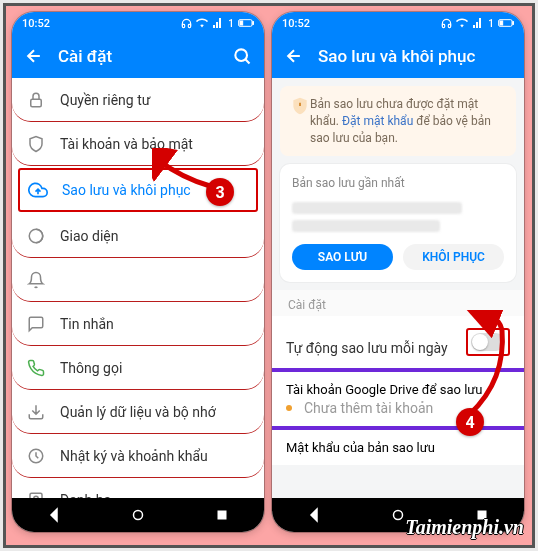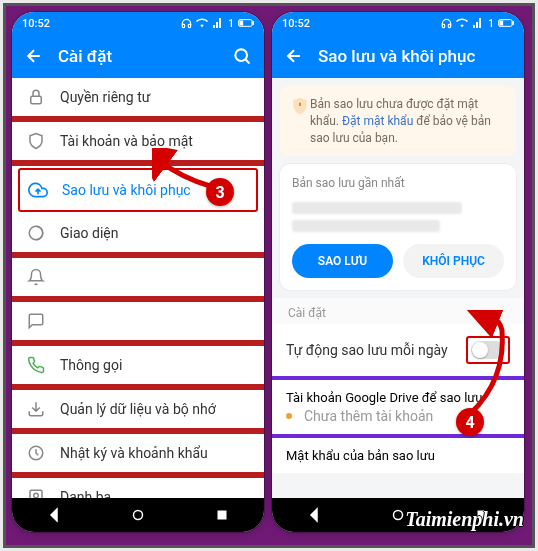--- a/index.html
+++ b/index.html
@@ -1,51 +1,51 @@
 <!DOCTYPE html>
 <html><head>
 <meta charset="utf-8">
 <style>
 * { margin: 0; padding: 0; box-sizing: border-box; font-family: -apple-system, BlinkMacSystemFont, "Segoe UI", Roboto, sans-serif; }
 body { background: #eaeaea; width: 538px; height: 551px; position: relative; overflow: hidden; }
-.outer-frame { border: 3px solid #555; position: absolute; inset: 3px; background: #701a75; display: flex; gap: 8px; align-items: flex-start; padding: 6px; }
+.outer-frame { border: 3px solid #555; position: absolute; inset: 3px; background: #fca5a5; display: flex; gap: 8px; align-items: flex-start; padding: 6px; }
 .phone { width: 252px; height: 520px; background: #fff; border-radius: 22px; box-shadow: 0 0 0 1px rgba(0,0,0,.25), 0 2px 8px rgba(0,0,0,.2); overflow: hidden; position: relative; display: flex; flex-direction: column; }
 .statusbar { height: 22px; background: #0084ff; color: #fff; display: flex; align-items: center; justify-content: space-between; padding: 0 10px; font-size: 11px; font-weight: 500; }
 .statusbar .sb-right { display: flex; gap: 4px; align-items: center; }
 .header { height: 44px; background: #0084ff; color: #fff; display: flex; align-items: center; padding: 0 12px; gap: 14px; }
 .header .title { flex: 1; font-size: 17px; font-weight: 500; }
 .header .icon { width: 20px; height: 20px; display: flex; align-items: center; justify-content: center; }
 .list { flex: 1; background: #fff; overflow-y: auto; }
-.row { display: flex; align-items: center; height: 44px; padding: 10px 14px; gap: 14px; border-bottom: 6px solid #b91c1c; font-size: 14px; color: #333; }
+.row { display: flex; align-items: center; height: 44px; padding: 10px 14px; gap: 14px; border-bottom: 1px solid #b91c1c; font-size: 14px; color: #333; border-radius: 19px; }
 .row .ricon { width: 20px; height: 20px; color: #888; display: flex; align-items: center; justify-content: center; flex-shrink: 0; }
 .row.hl { border: 2.5px solid #d40000; border-radius: 3px; margin: 2px 6px; padding: 0 8px; }
 .row .rlabel { flex: 1; white-space: nowrap; overflow: hidden; text-overflow: ellipsis; }
 .navbar { height: 34px; background: #000; display: flex; align-items: center; justify-content: space-around; }
 .navbar .nbicon { width: 18px; height: 18px; color: #fff; }
 .banner { background: #fff6ec; margin: 8px; border-radius: 8px; padding: 10px; display: flex; font-size: 12px; color: #7a6b5a; line-height: 1.4; }
 .banner .bicon { width: 20px; height: 20px; flex-shrink: 0; color: #f0a030; }
 .card { background: #fff; margin: 0 8px 8px; border-radius: 10px; padding: 12px; box-shadow: 0 0 0 1px rgba(0,0,0,.03); }
 .card .clabel { font-size: 12px; color: #888; margin-bottom: 12px; }
 .blur-line { height: 12px; border-radius: 3px; background: #e0e0e0; margin-bottom: 6px; filter: blur(1px); opacity: .7; }
 .btnrow { display: flex; gap: 10px; margin-top: 12px; }
-.btn { flex: 1; height: 34px; border-radius: 18px; display: flex; align-items: center; justify-content: center; font-size: 12px; font-weight: 600; }
+.btn { flex: 1; height: 26px; border-radius: 18px; display: flex; align-items: center; justify-content: center; font-size: 12px; font-weight: 600; }
 .btn.primary { background: #0084ff; color: #fff; }
 .btn.secondary { background: #f3f3f3; color: #0084ff; }
 .section-head { font-size: 12px; color: #999; padding: 8px 16px 4px; background: #fafafa; }
-.toggle-row { display: flex; align-items: center; padding: 12px 14px; background: #fff; font-size: 14px; color: #333; }
+.toggle-row { display: flex; align-items: flex-end; padding: 12px 14px; background: #fff; font-size: 14px; color: #333; }
 .toggle-row .tlabel { flex: 1; }
 .switch { width: 34px; height: 18px; background: #ddd; border-radius: 10px; position: relative; }
 .switch .knob { width: 16px; height: 16px; background: #fff; border-radius: 50%; position: absolute; top: 1px; left: 1px; box-shadow: 0 1px 2px rgba(0,0,0,.3); }
 .switch-hl { border: 2.5px solid #d40000; padding: 3px; border-radius: 3px; }
 .subrow { display: flex; flex-direction: column; padding: 10px 14px; background: #fff; font-size: 13px; gap: 3px; border-top: 4px solid #6d28d9; }
 .subrow .sub { color: #999; font-size: 14px; display: flex; align-items: center; gap: 12px; }
 .subrow .dot { width: 6px; height: 6px; border-radius: 50%; background: #f0a030; }
 .step-circle { position: absolute; width: 28px; height: 28px; border-radius: 50%; background: #d40000; color: #fff; display: flex; align-items: center; justify-content: center; font-weight: 700; font-size: 16px; z-index: 30; box-shadow: 0 1px 3px rgba(0,0,0,.3); }
 .arrow { position: absolute; z-index: 25; }
-.watermark { position: absolute; bottom: 20px; right: 14px; font-family: Georgia, serif; font-style: italic; font-weight: 700; font-size: 20px; color: #fff; text-shadow: 0 1px 0 #000, 1px 0 0 #000, -1px 0 0 #000, 0 -1px 0 #000; z-index: 40; }
+.watermark { position: absolute; bottom: 12px; right: 14px; font-family: Georgia, serif; font-style: italic; font-weight: 700; font-size: 20px; color: #fff; text-shadow: 0 1px 0 #000, 1px 0 0 #000, -1px 0 0 #000, 0 -1px 0 #000; z-index: 40; }
 .body2 { flex: 1; background: #f4f5f6; overflow-y: auto; }
 .link { color: #3b73c7; }
 </style>
 </head>
 <body>
 
 <div class="outer-frame">
 
   <div class="phone">
     <div class="statusbar">
@@ -125,20 +125,21 @@
               <path d="M18 8a6 6 0 10-12 0c0 7-3 9-3 9h18s-3-2-3-9M13.7 21a2 2 0 01-3.4 0"></path>
             </svg>
           </span>
         </div>
       <div class="row">
           <span class="ricon">
             <svg width="18" height="18" viewBox="0 0 24 24" fill="none" stroke="currentColor" stroke-width="2">
               <path d="M21 15a2 2 0 01-2 2H7l-4 4V5a2 2 0 012-2h14a2 2 0 012 2z"></path>
             </svg>
           </span>
+          <span class="rlabel">Tin nhắn</span>
         </div>
       <div class="row">
           <span class="ricon" style="color:#4caf50;">
             <svg width="18" height="18" viewBox="0 0 24 24" fill="none" stroke="currentColor" stroke-width="2">
               <path d="M22 16.92v3a2 2 0 01-2.18 2 19.8 19.8 0 01-8.63-3.07 19.5 19.5 0 01-6-6A19.8 19.8 0 012.12 4.18 2 2 0 014.11 2h3a2 2 0 012 1.72c.13.96.37 1.9.72 2.8a2 2 0 01-.45 2.11L8.09 9.91a16 16 0 006 6l1.27-1.27a2 2 0 012.11-.45c.9.35 1.84.59 2.8.72A2 2 0 0122 16.92z"></path>
             </svg>
           </span>
           <span class="rlabel">Thông gọi</span>
         </div>
       <div class="row">

